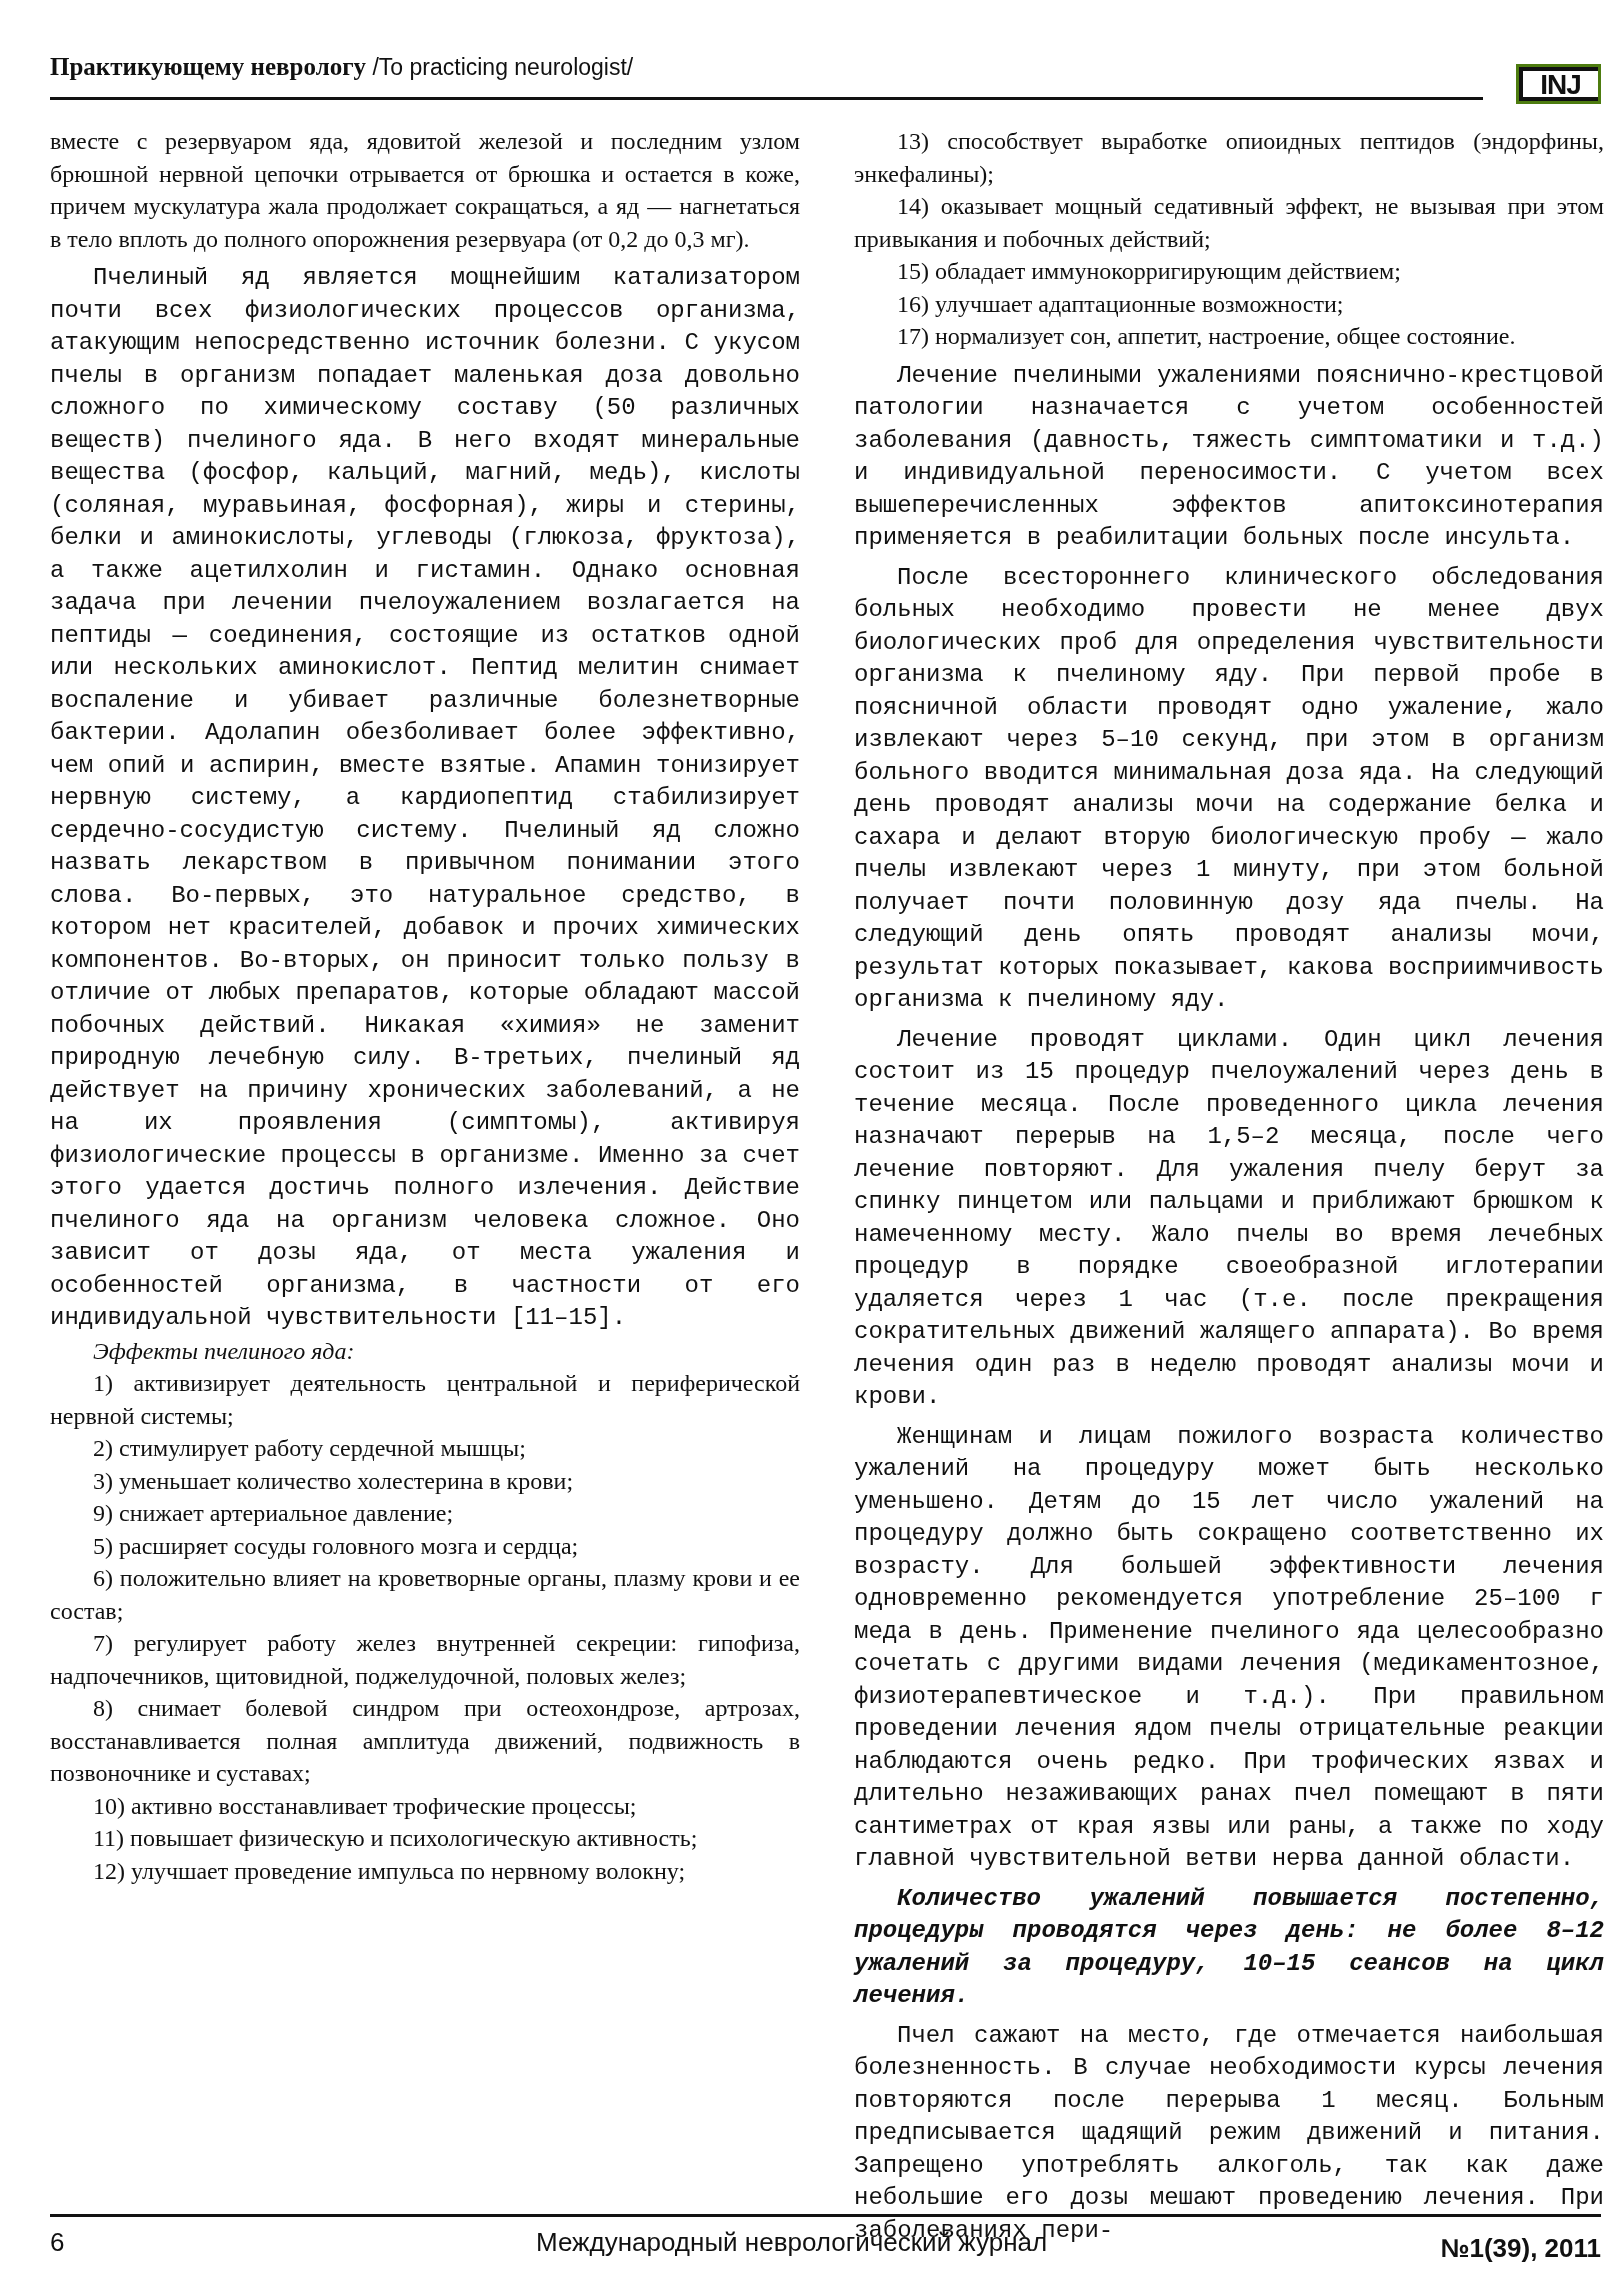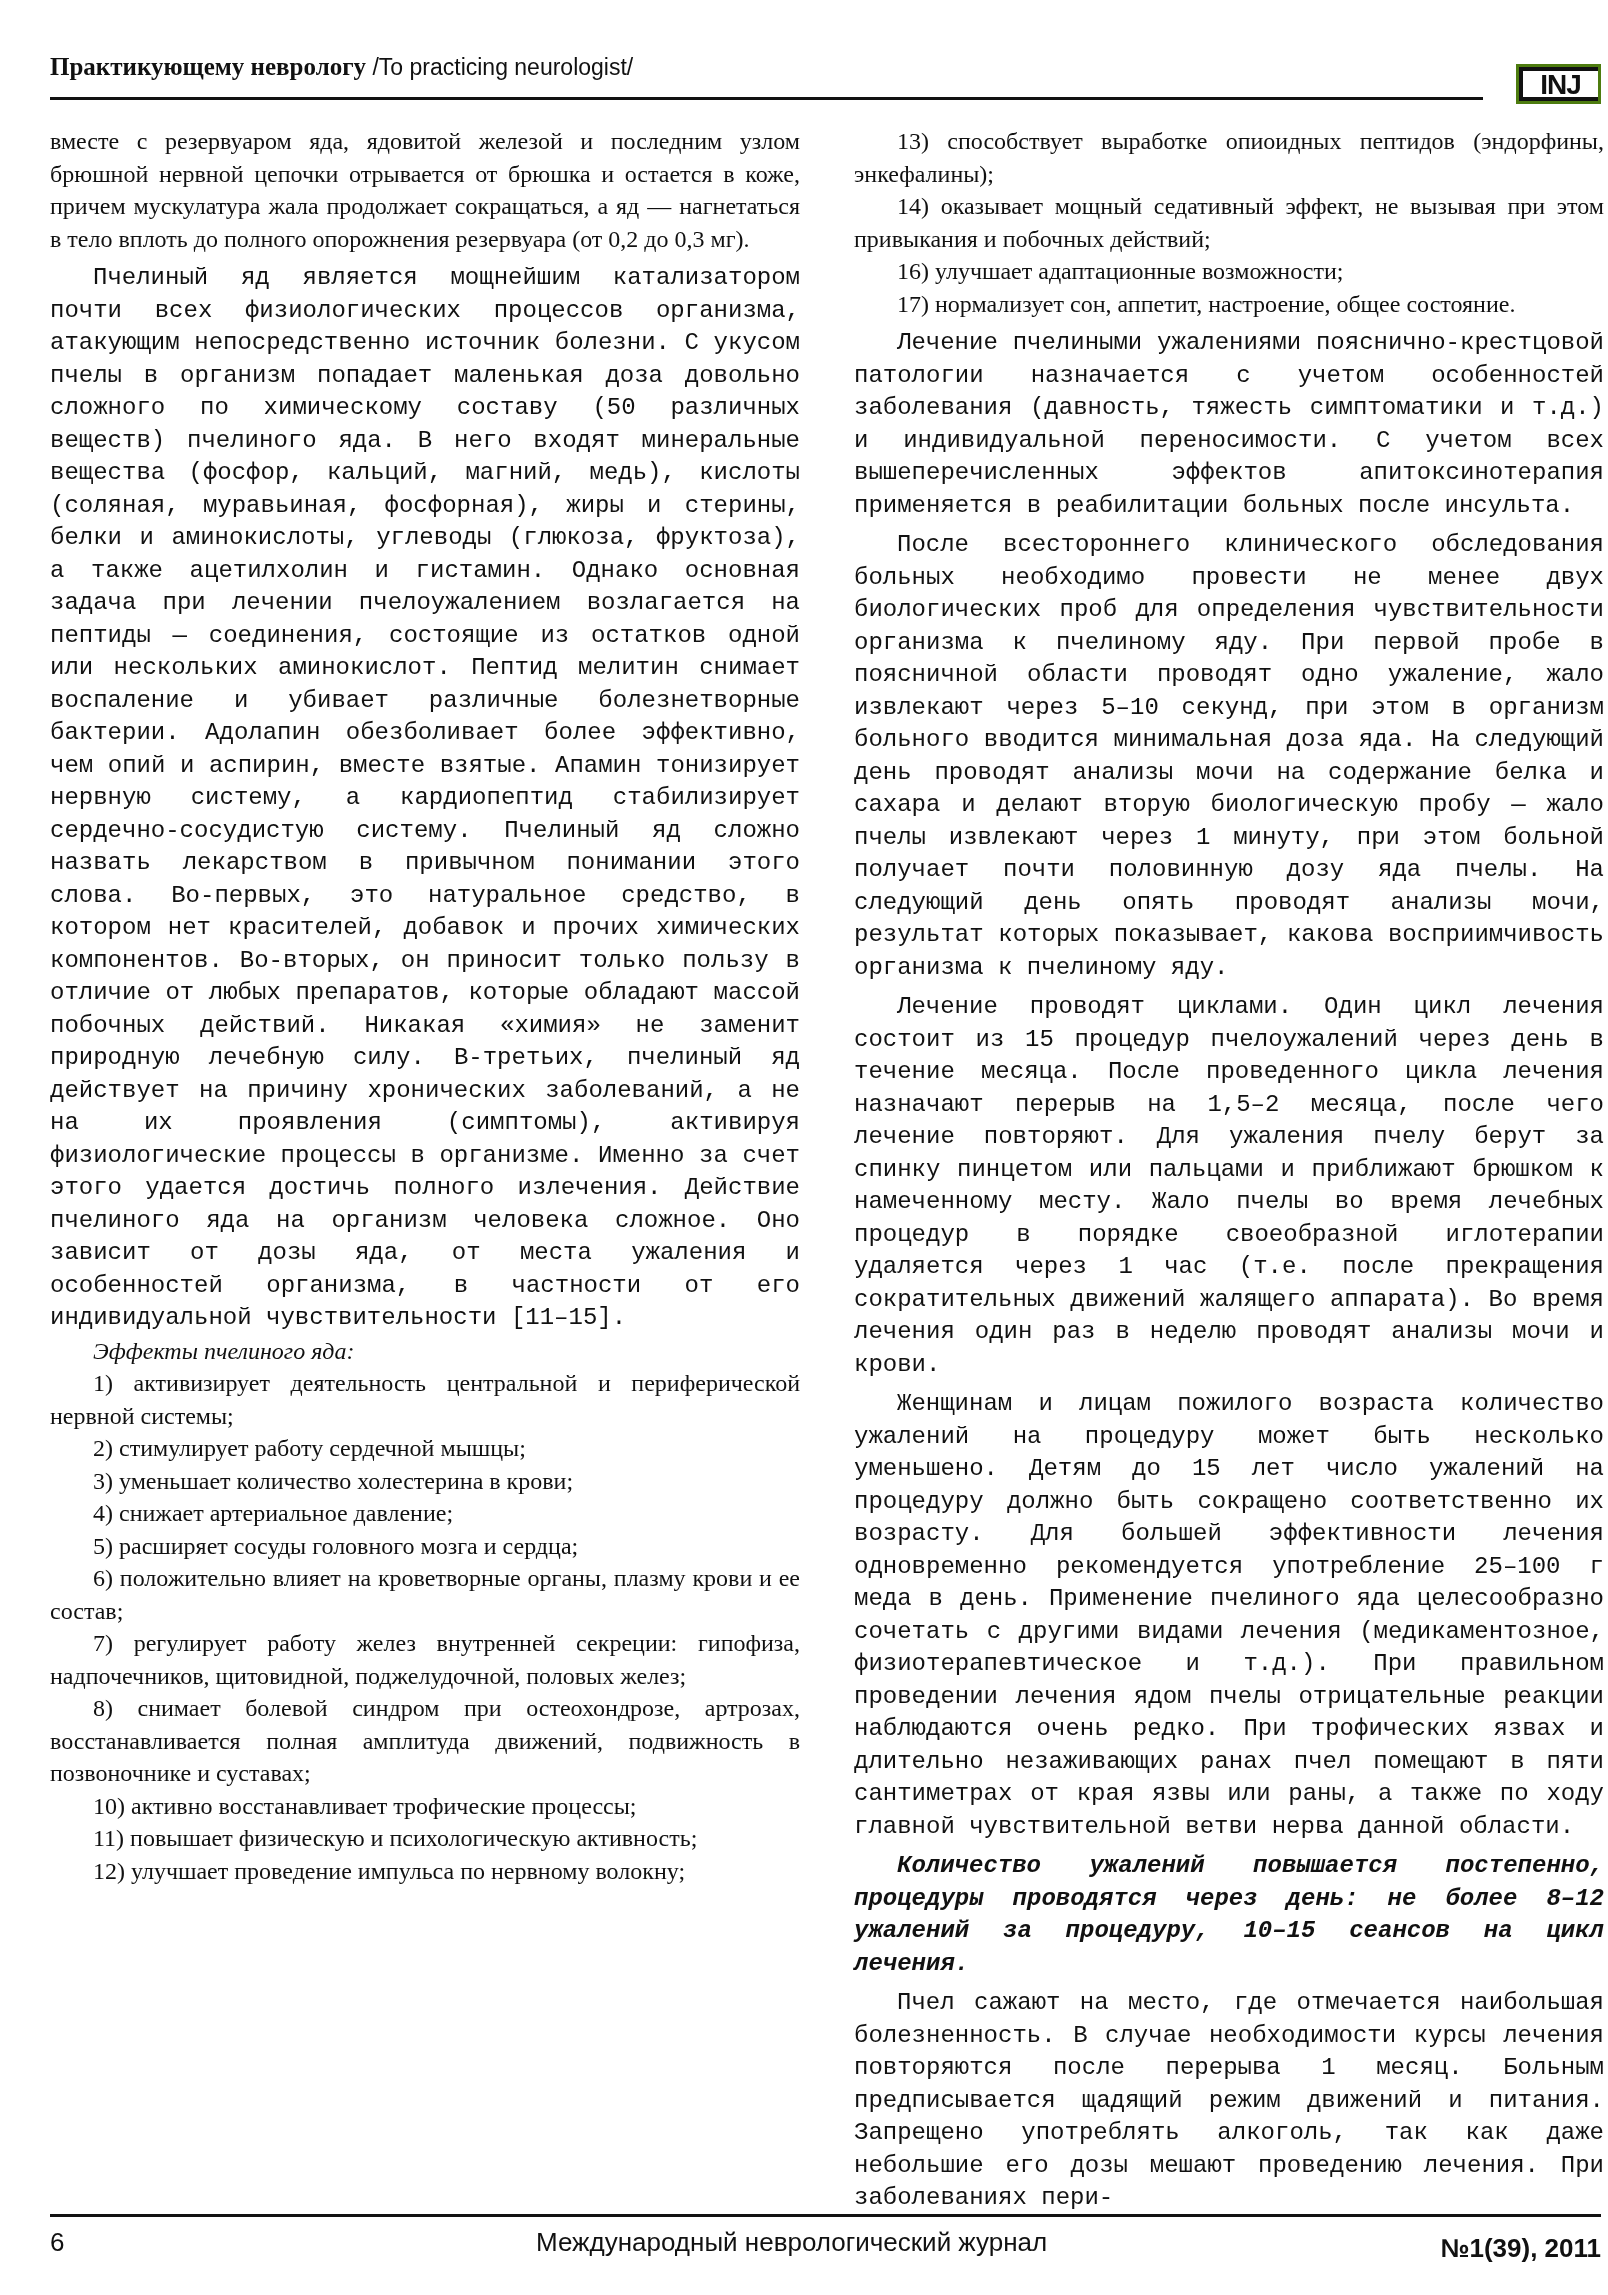--- a/index.html
+++ b/index.html
@@ -63,33 +63,34 @@
     <span>INJ</span>
   </div>
 
 <div class="col left">
   <p>вместе с резервуаром яда, ядовитой железой и последним узлом брюшной нервной цепочки отрывается от брюшка и остается в коже, причем мускулатура жала продолжает сокращаться, а яд — нагнетаться в тело вплоть до полного опорожнения резервуара (от 0,2 до 0,3 мг).</p>
   <p class="ind gap">Пчелиный яд является мощнейшим катализатором почти всех физиологических процессов организма, атакующим непосредственно источник болезни. С укусом пчелы в организм попадает маленькая доза довольно сложного по химическому составу (50 различных веществ) пчелиного яда. В него входят минеральные вещества (фосфор, кальций, магний, медь), кислоты (соляная, муравьиная, фосфорная), жиры и стерины, белки и аминокислоты, углеводы (глюкоза, фруктоза), а также ацетилхолин и гистамин. Однако основная задача при лечении пчелоужалением возлагается на пептиды — соединения, состоящие из остатков одной или нескольких аминокислот. Пептид мелитин снимает воспаление и убивает различные болезнетворные бактерии. Адолапин обезболивает более эффективно, чем опий и аспирин, вместе взятые. Апамин тонизирует нервную систему, а кардиопептид стабилизирует сердечно-сосудистую систему. Пчелиный яд сложно назвать лекарством в привычном понимании этого слова. Во-первых, это натуральное средство, в котором нет красителей, добавок и прочих химических компонентов. Во-вторых, он приносит только пользу в отличие от любых препаратов, которые обладают массой побочных действий. Никакая «химия» не заменит природную лечебную силу. В-третьих, пчелиный яд действует на причину хронических заболеваний, а не на их проявления (симптомы), активируя физиологические процессы в организме. Именно за счет этого удается достичь полного излечения. Действие пчелиного яда на организм человека сложное. Оно зависит от дозы яда, от места ужаления и особенностей организма, в частности от его индивидуальной чувствительности [11–15].</p>
   <p class="it">Эффекты пчелиного яда:</p>
   <p class="ind">1) активизирует деятельность центральной и периферической нервной системы;</p>
   <p class="ind">2) стимулирует работу сердечной мышцы;</p>
   <p class="ind">3) уменьшает количество холестерина в крови;</p>
-  <p class="ind">4) снижает артериальное давление;</p>
+  <p class="ind">9) снижает артериальное давление;</p>
   <p class="ind">5) расширяет сосуды головного мозга и сердца;</p>
   <p class="ind">6) положительно влияет на кроветворные органы, плазму крови и ее состав;</p>
   <p class="ind">7) регулирует работу желез внутренней секреции: гипофиза, надпочечников, щитовидной, поджелудочной, половых желез;</p>
   <p class="ind">8) снимает болевой синдром при остеохондрозе, артрозах, восстанавливается полная амплитуда движений, подвижность в позвоночнике и суставах;</p>
   <p class="ind">10) активно восстанавливает трофические процессы;</p>
   <p class="ind">11) повышает физическую и психологическую активность;</p>
   <p class="ind">12) улучшает проведение импульса по нервному волокну;</p>
 </div>
 
 <div class="col right">
   <p class="ind">13) способствует выработке опиоидных пептидов (эндорфины, энкефалины);</p>
   <p class="ind">14) оказывает мощный седативный эффект, не вызывая при этом привыкания и побочных действий;</p>
+  <p class="ind">15) обладает иммунокорригирующим действием;</p>
   <p class="ind">16) улучшает адаптационные возможности;</p>
   <p class="ind">17) нормализует сон, аппетит, настроение, общее состояние.</p>
   <p class="ind gap">Лечение пчелиными ужалениями пояснично-крестцовой патологии назначается с учетом особенностей заболевания (давность, тяжесть симптоматики и т.д.) и индивидуальной переносимости. С учетом всех вышеперечисленных эффектов апитоксинотерапия применяется в реабилитации больных после инсульта.</p>
   <p class="ind gap">После всестороннего клинического обследования больных необходимо провести не менее двух биологических проб для определения чувствительности организма к пчелиному яду. При первой пробе в поясничной области проводят одно ужаление, жало извлекают через 5–10 секунд, при этом в организм больного вводится минимальная доза яда. На следующий день проводят анализы мочи на содержание белка и сахара и делают вторую биологическую пробу — жало пчелы извлекают через 1 минуту, при этом больной получает почти половинную дозу яда пчелы. На следующий день опять проводят анализы мочи, результат которых показывает, какова восприимчивость организма к пчелиному яду.</p>
   <p class="ind gap">Лечение проводят циклами. Один цикл лечения состоит из 15 процедур пчелоужалений через день в течение месяца. После проведенного цикла лечения назначают перерыв на 1,5–2 месяца, после чего лечение повторяют. Для ужаления пчелу берут за спинку пинцетом или пальцами и приближают брюшком к намеченному месту. Жало пчелы во время лечебных процедур в порядке своеобразной иглотерапии удаляется через 1 час (т.е. после прекращения сократительных движений жалящего аппарата). Во время лечения один раз в неделю проводят анализы мочи и крови.</p>
   <p class="ind gap">Женщинам и лицам пожилого возраста количество ужалений на процедуру может быть несколько уменьшено. Детям до 15 лет число ужалений на процедуру должно быть сокращено соответственно их возрасту. Для большей эффективности лечения одновременно рекомендуется употребление 25–100 г меда в день. Применение пчелиного яда целесообразно сочетать с другими видами лечения (медикаментозное, физиотерапевтическое и т.д.). При правильном проведении лечения ядом пчелы отрицательные реакции наблюдаются очень редко. При трофических язвах и длительно незаживающих ранах пчел помещают в пяти сантиметрах от края язвы или раны, а также по ходу главной чувствительной ветви нерва данной области.</p>
   <p class="bi gap">Количество ужалений повышается постепенно, процедуры проводятся через день: не более 8–12 ужалений за процедуру, 10–15 сеансов на цикл лечения.</p>
   <p class="ind gap">Пчел сажают на место, где отмечается наибольшая болезненность. В случае необходимости курсы лечения повторяются после перерыва 1 месяц. Больным предписывается щадящий режим движений и питания. Запрещено употреблять алкоголь, так как даже небольшие его дозы мешают проведению лечения. При заболеваниях пери-</p>
 </div>
 

